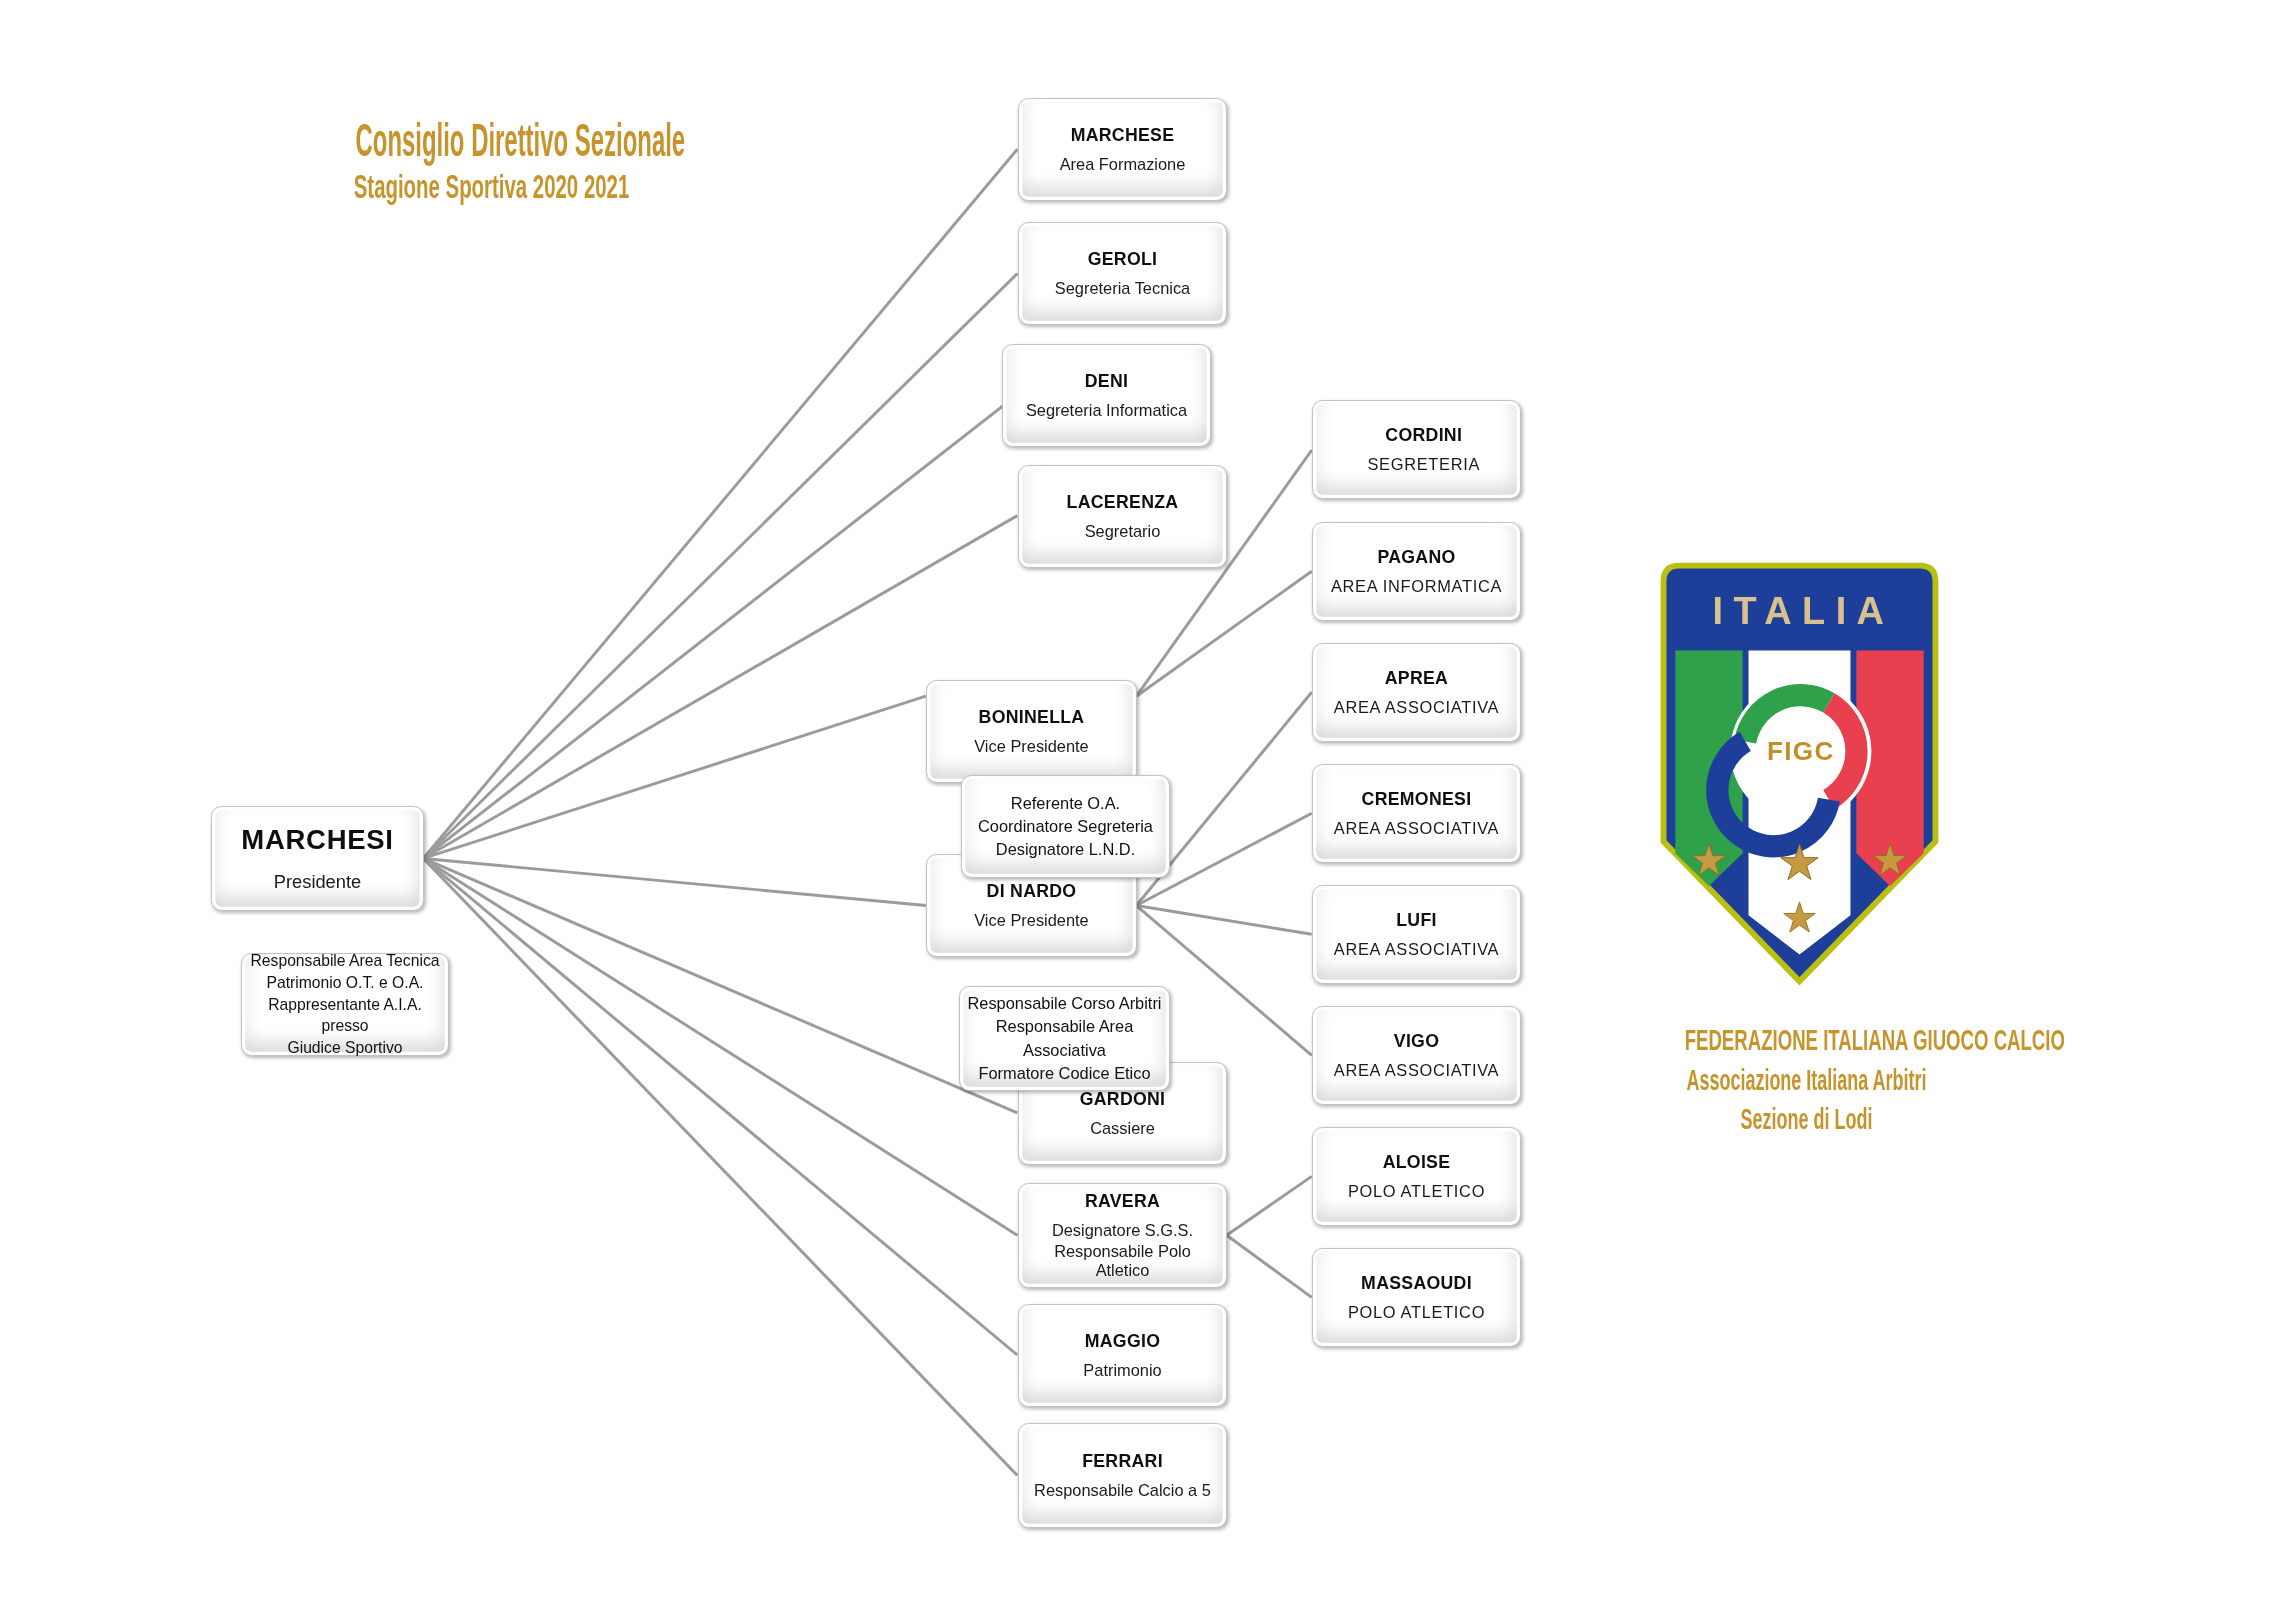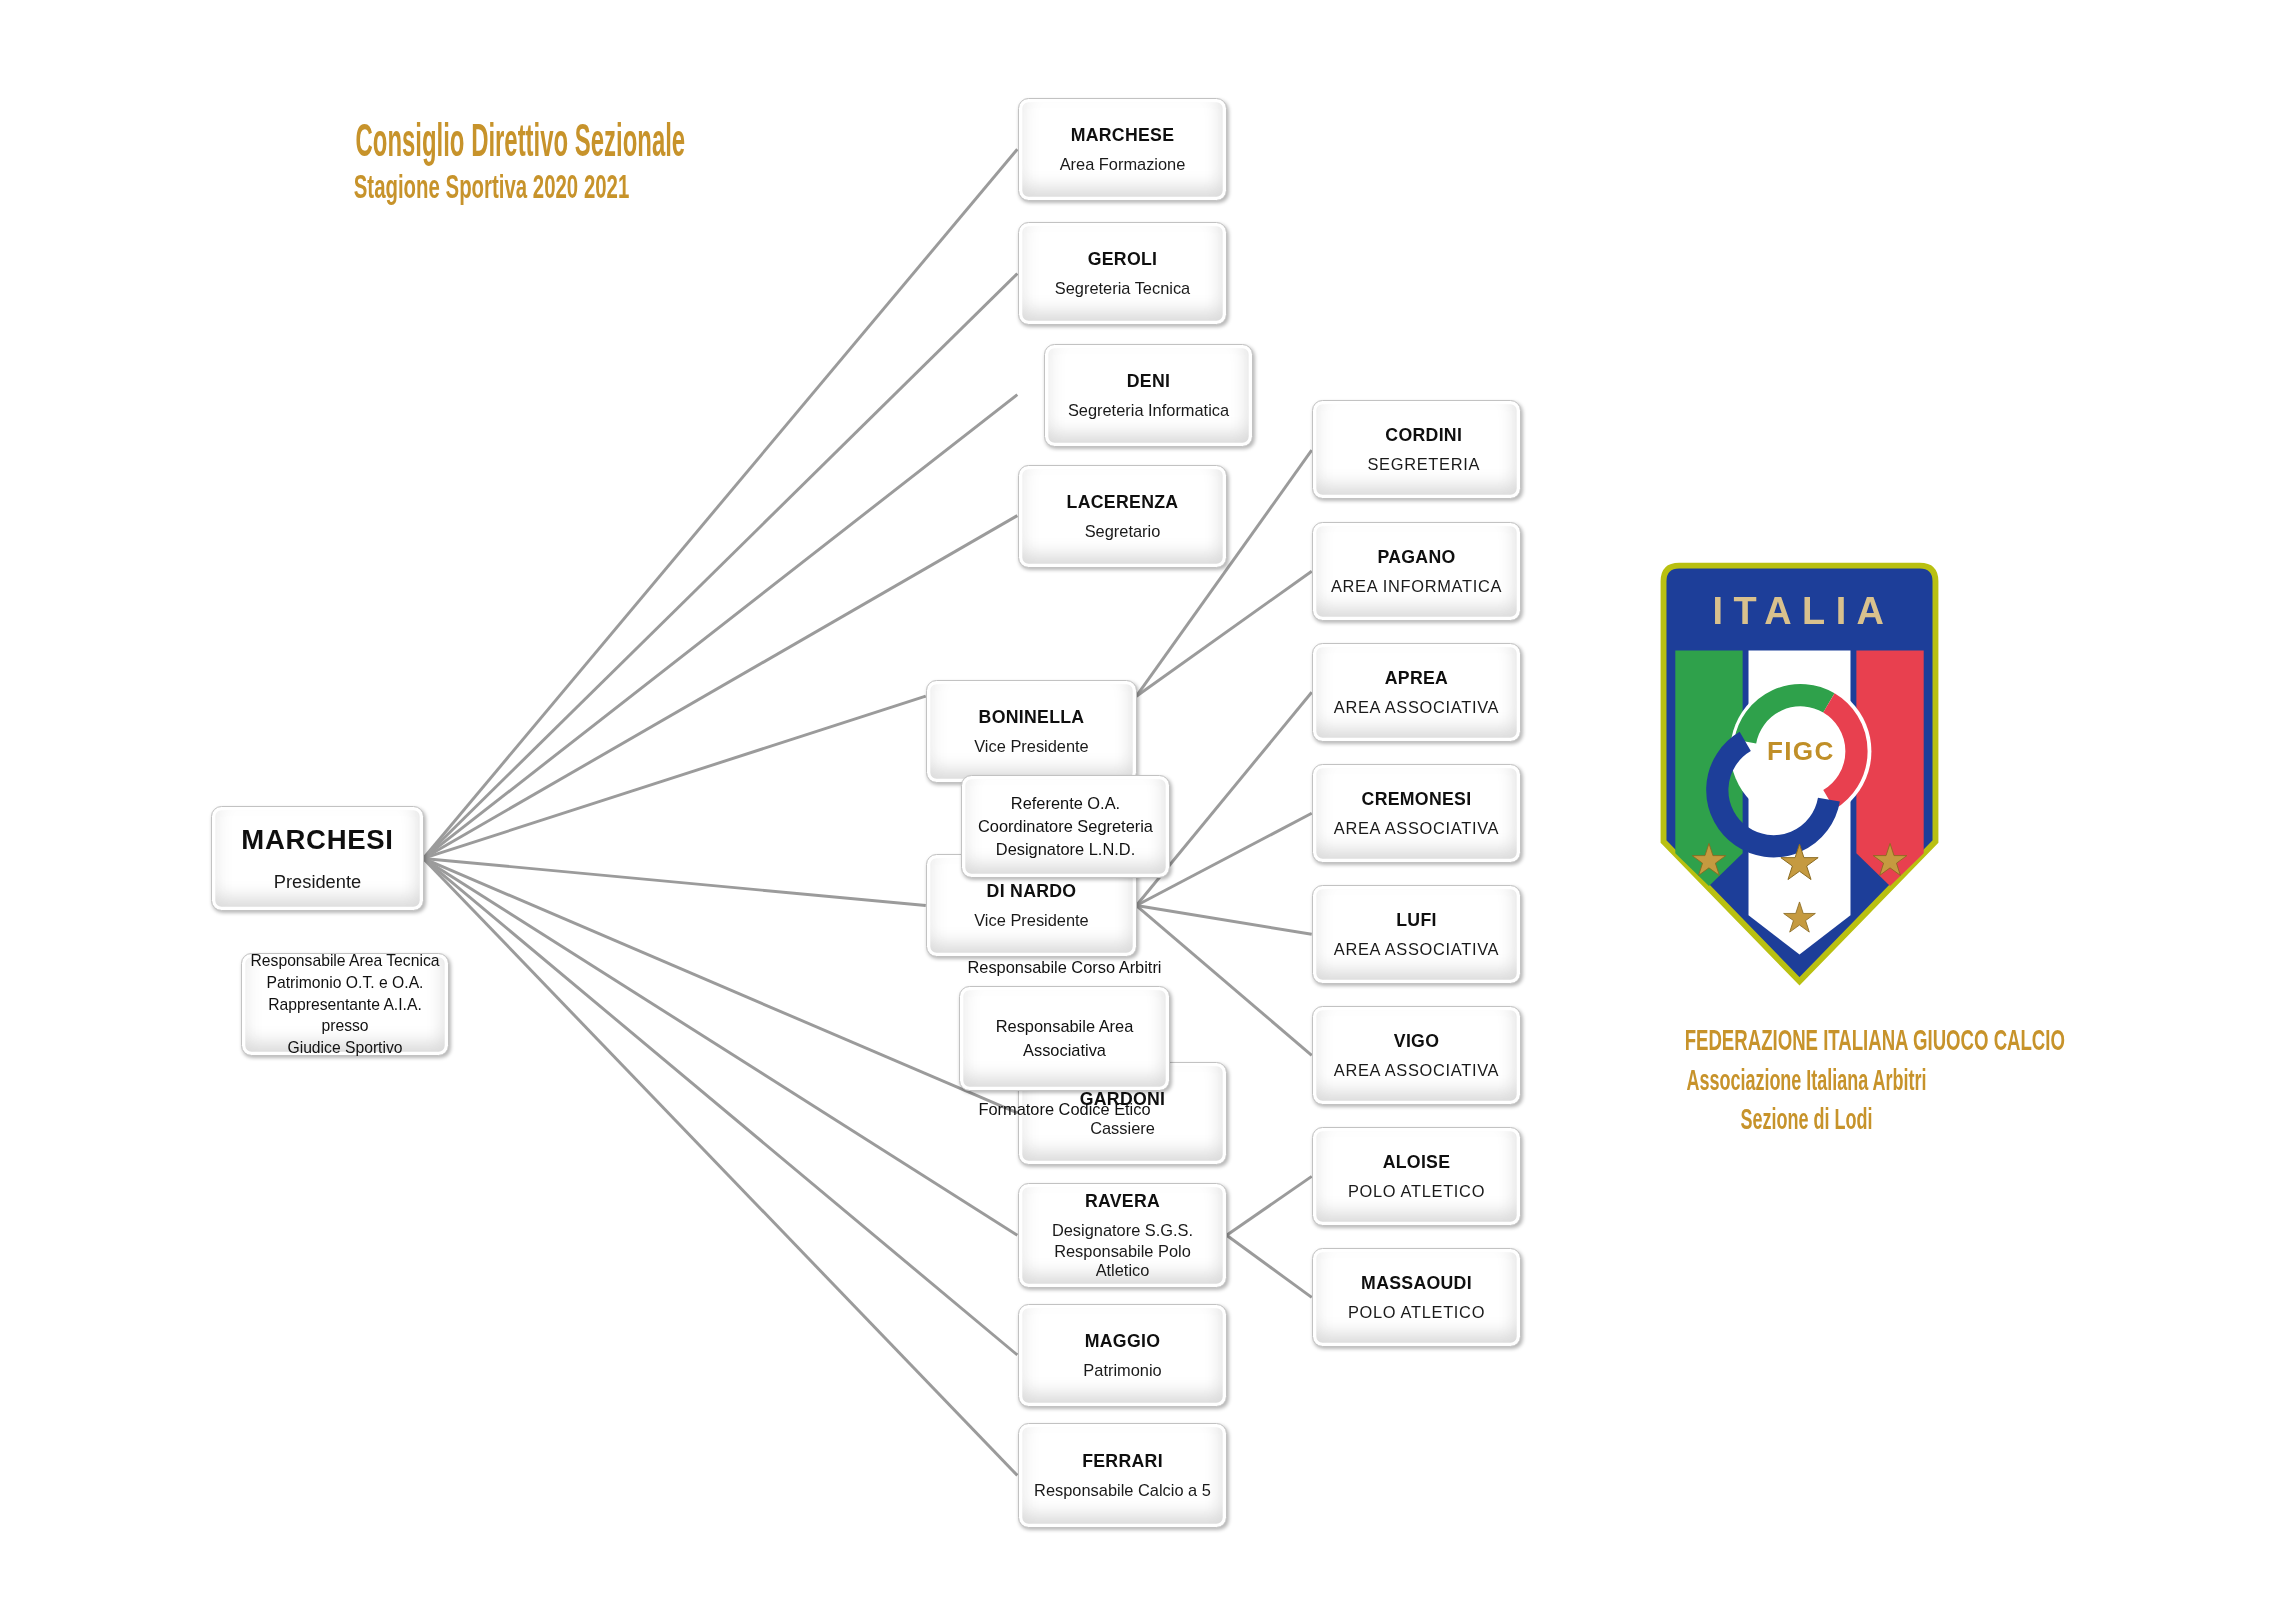--- a/index.html
+++ b/index.html
@@ -27,26 +27,26 @@
   .box .name{font-weight:bold;font-size:17.7px;color:#0f0f0f;letter-spacing:0.3px;}
   .box .role{font-size:16.4px;color:#1a1a1a;margin-top:9.2px;}
   .box .role + .role{margin-top:2.6px;}
   .box .role:empty{display:none;}
   .lv2 .role{letter-spacing:0.7px;}
   .sub .line{font-size:16.4px;line-height:1.42;color:#111111;}
 
   
   .b-marchese {left:1018px;top:98px;width:209px;height:103px;}
   .b-geroli   {left:1018px;top:222px;width:209px;height:103px;}
-  .b-deni     {left:1044px;top:344px;width:209px;height:103px;}
+  .b-deni     {left:1002px;top:344px;width:209px;height:103px;}
   .b-lacerenza{left:1018px;top:465px;width:209px;height:103px;}
   .b-boninella{left:926px;top:645px;width:211px;height:103px;margin-top:35px;}
   .b-boninella-sub{left:961px;top:733px;width:209px;height:103px;}
   .b-dinardo  {left:926px;top:854px;width:211px;height:103px;justify-content:center;}
-  .b-dinardo-sub{left:959px;top:944px;width:211px;height:105px;gap:36px;}
+  .b-dinardo-sub{left:959px;top:944px;width:211px;height:105px;}
   .b-gardoni  {left:1018px;top:1062px;width:209px;height:103px;}
   .b-ravera   {left:1018px;top:1183px;width:209px;height:105px;}
   .b-maggio   {left:1018px;top:1304px;width:209px;height:103px;}
   .b-ferrari  {left:1018px;top:1423px;width:209px;height:105px;}
   
   .b-marchesi {left:211px;top:806px;width:213px;height:105px;}
   .b-marchesi .name{font-size:27.5px;letter-spacing:0.7px;}
   .b-marchesi .role{font-size:18.3px;margin-top:14.4px;}
   .b-marchesi-sub{left:241px;top:911px;width:208px;height:103px;}
   .b-marchesi-sub .line{font-size:15.7px;line-height:1.38;}

